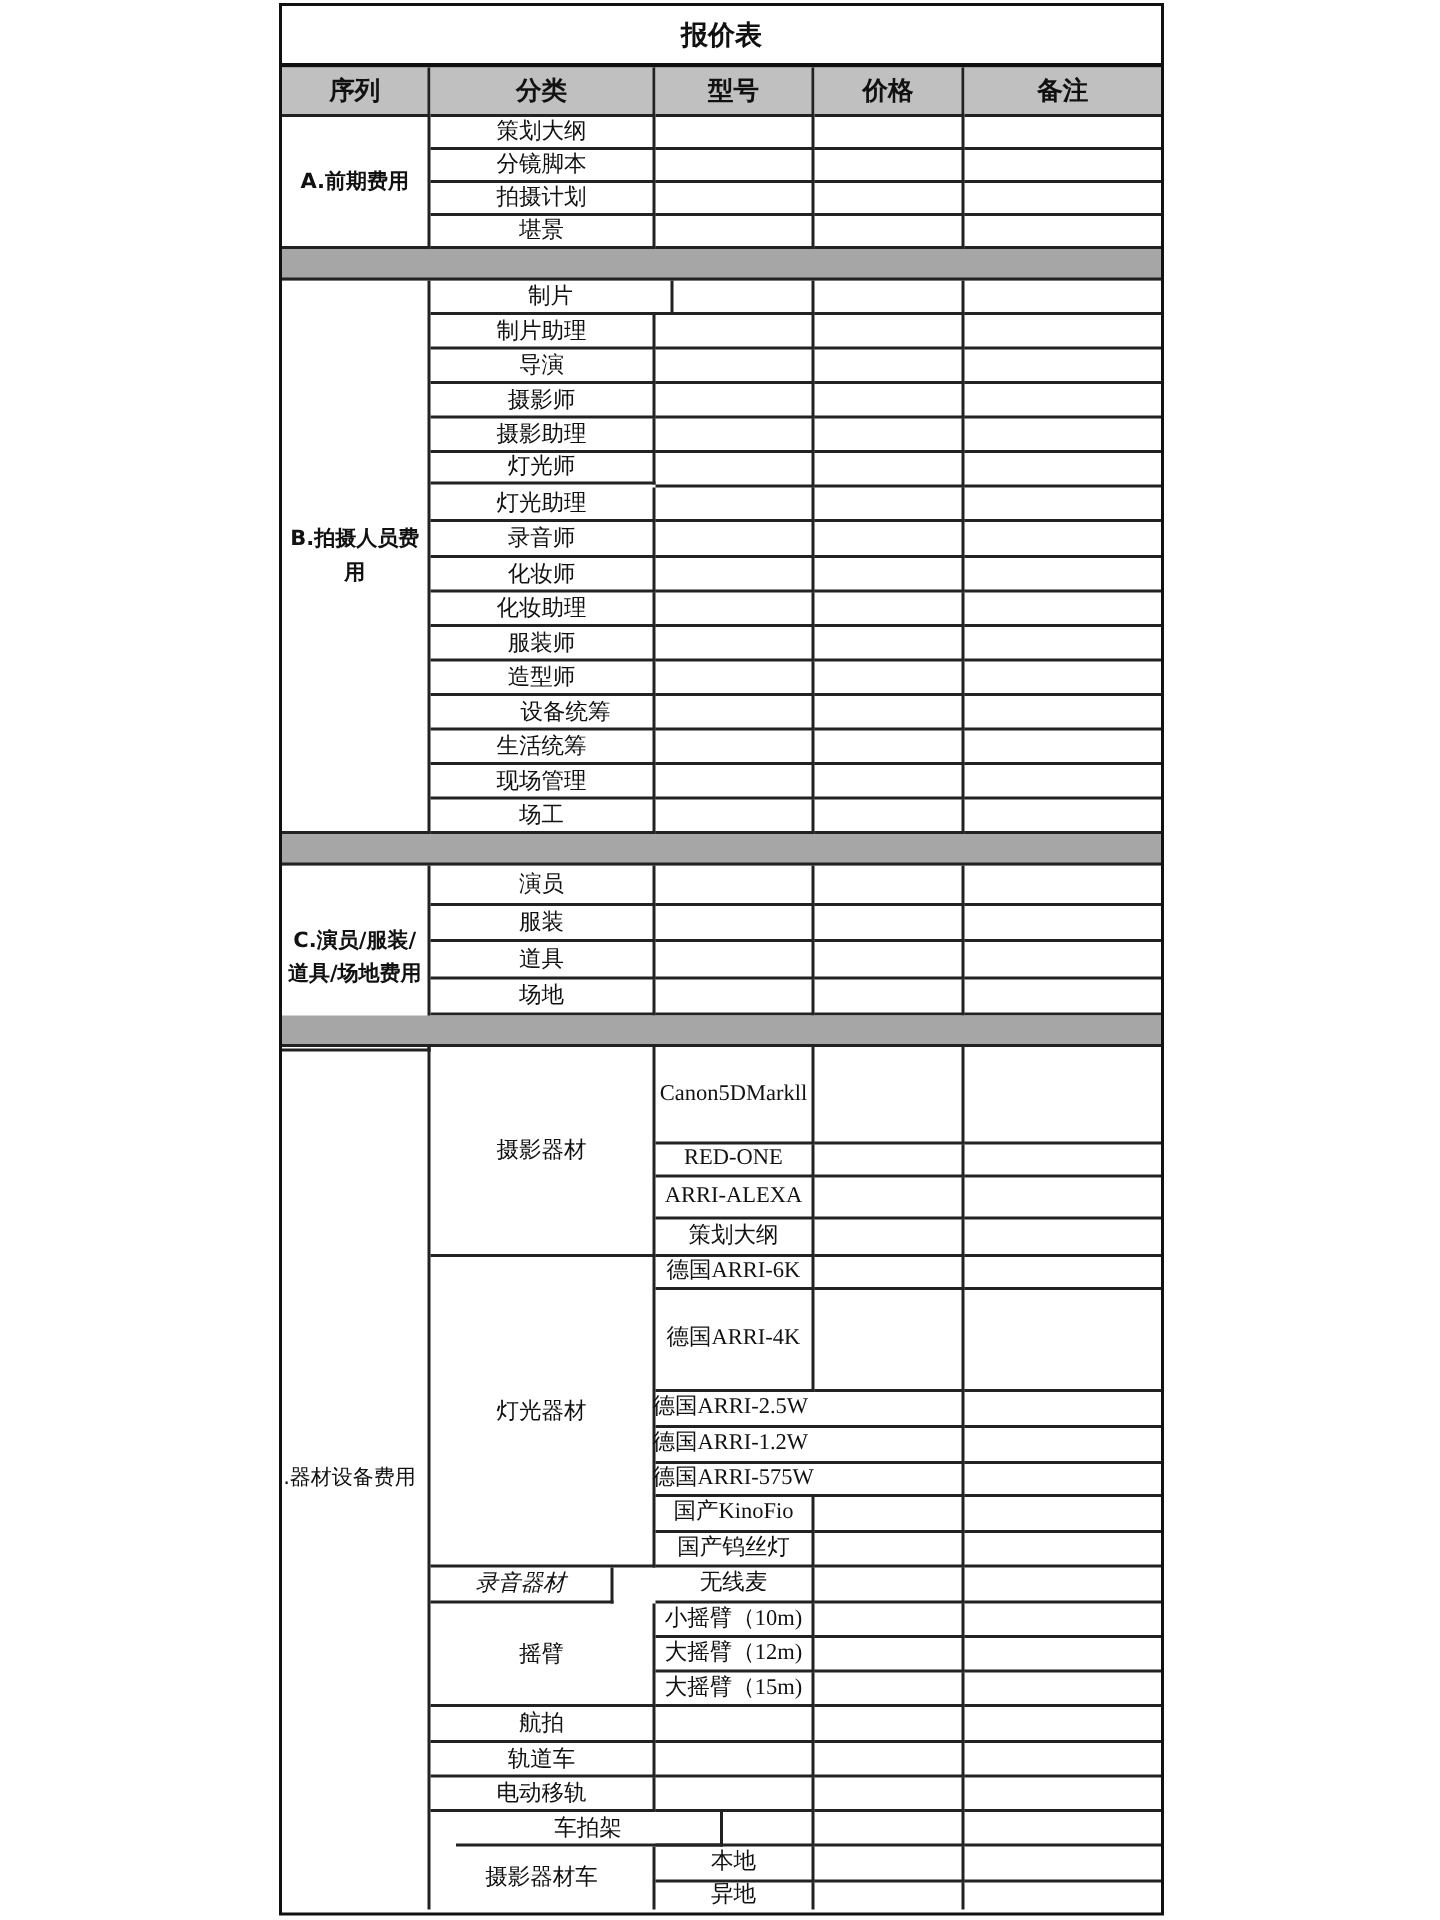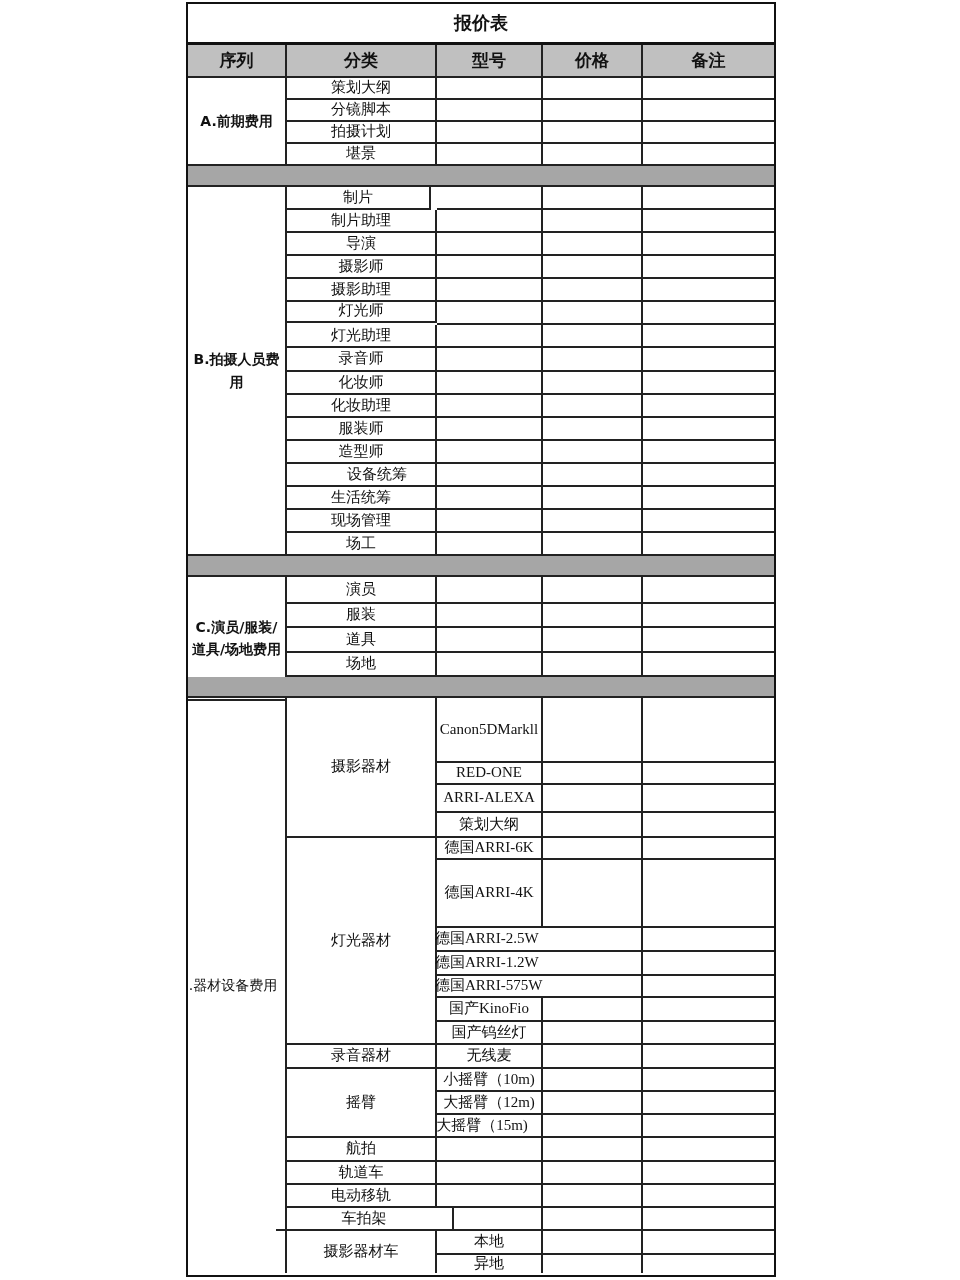--- a/index.html
+++ b/index.html
@@ -63,21 +63,21 @@
       <div class="abs cell " style="left: 99px; width: 150px; top: 140px; height: 22px;">
         <span>堪景</span>
       </div>
       <div class="abs cell " style="left: 249px; width: 106px; top: 140px; height: 22px;"></div>
       <div class="abs cell " style="left: 355px; width: 100px; top: 140px; height: 22px;"></div>
       <div class="abs cell nor" style="left: 455px; width: 131px; top: 140px; height: 22px;"></div>
       <div class="abs band" style="top: 162px; height: 21px;"></div>
       <div class="abs cell sec" style="left: 0px; width: 99px; top: 183px; height: 369px; align-items: center;">
         <span>B.拍摄人员费用</span>
       </div>
-      <div class="abs cell " style="left: 99px; width: 144px; top: 183px; height: 23px;">
+      <div class="abs cell " style="left: 99px; width: 162px; top: 183px; height: 23px;">
         <span>制片</span>
       </div>
       <div class="abs cell " style="left: 249px; width: 106px; top: 183px; height: 23px;"></div>
       <div class="abs cell " style="left: 355px; width: 100px; top: 183px; height: 23px;"></div>
       <div class="abs cell nor" style="left: 455px; width: 131px; top: 183px; height: 23px;"></div>
       <div class="abs cell " style="left: 99px; width: 150px; top: 206px; height: 23px;">
         <span>制片助理</span>
       </div>
       <div class="abs cell " style="left: 249px; width: 106px; top: 206px; height: 23px;"></div>
       <div class="abs cell " style="left: 355px; width: 100px; top: 206px; height: 23px;"></div>
@@ -250,42 +250,42 @@
       <div class="abs cell lat" style="left: 249px; width: 106px; top: 994px; height: 24px;">
         <span>国产KinoFio</span>
       </div>
       <div class="abs cell " style="left: 355px; width: 100px; top: 994px; height: 24px;"></div>
       <div class="abs cell nor" style="left: 455px; width: 131px; top: 994px; height: 24px;"></div>
       <div class="abs cell lat" style="left: 249px; width: 106px; top: 1018px; height: 23px;">
         <span>国产钨丝灯</span>
       </div>
       <div class="abs cell " style="left: 355px; width: 100px; top: 1018px; height: 23px;"></div>
       <div class="abs cell nor" style="left: 455px; width: 131px; top: 1018px; height: 23px;"></div>
-      <div class="abs cell " style="left: 99px; width: 150px; top: 1041px; height: 24px;">
+      <div class="abs cell " style="left: 99px; width: 122px; top: 1041px; height: 24px; font-style: italic;">
         <span>录音器材</span>
       </div>
       <div class="abs cell lat" style="left: 249px; width: 106px; top: 1041px; height: 24px;">
         <span>无线麦</span>
       </div>
       <div class="abs cell " style="left: 355px; width: 100px; top: 1041px; height: 24px;"></div>
       <div class="abs cell nor" style="left: 455px; width: 131px; top: 1041px; height: 24px;"></div>
       <div class="abs cell " style="left: 99px; width: 150px; top: 1065px; height: 69px;">
         <span>摇臂</span>
       </div>
       <div class="abs cell lat" style="left: 249px; width: 106px; top: 1065px; height: 23px;">
         <span>小摇臂（10m)</span>
       </div>
       <div class="abs cell " style="left: 355px; width: 100px; top: 1065px; height: 23px;"></div>
       <div class="abs cell nor" style="left: 455px; width: 131px; top: 1065px; height: 23px;"></div>
       <div class="abs cell lat" style="left: 249px; width: 106px; top: 1088px; height: 23px;">
         <span>大摇臂（12m)</span>
       </div>
       <div class="abs cell " style="left: 355px; width: 100px; top: 1088px; height: 23px;"></div>
       <div class="abs cell nor" style="left: 455px; width: 131px; top: 1088px; height: 23px;"></div>
-      <div class="abs cell lat" style="left: 235px; width: 120px; top: 1111px; height: 23px; justify-content: center;">
+      <div class="abs cell lat" style="left: 249px; width: 106px; top: 1111px; height: 23px; justify-content: center;">
         <span>大摇臂（15m)</span>
       </div>
       <div class="abs cell " style="left: 355px; width: 100px; top: 1111px; height: 23px;"></div>
       <div class="abs cell nor" style="left: 455px; width: 131px; top: 1111px; height: 23px;"></div>
       <div class="abs cell " style="left: 99px; width: 150px; top: 1134px; height: 24px;">
         <span>航拍</span>
       </div>
       <div class="abs cell lat" style="left: 249px; width: 106px; top: 1134px; height: 24px;"></div>
       <div class="abs cell " style="left: 355px; width: 100px; top: 1134px; height: 24px;"></div>
       <div class="abs cell nor" style="left: 455px; width: 131px; top: 1134px; height: 24px;"></div>
@@ -294,21 +294,21 @@
       </div>
       <div class="abs cell lat" style="left: 249px; width: 106px; top: 1158px; height: 23px;"></div>
       <div class="abs cell " style="left: 355px; width: 100px; top: 1158px; height: 23px;"></div>
       <div class="abs cell nor" style="left: 455px; width: 131px; top: 1158px; height: 23px;"></div>
       <div class="abs cell " style="left: 99px; width: 150px; top: 1181px; height: 23px;">
         <span>电动移轨</span>
       </div>
       <div class="abs cell lat" style="left: 249px; width: 106px; top: 1181px; height: 23px;"></div>
       <div class="abs cell " style="left: 355px; width: 100px; top: 1181px; height: 23px;"></div>
       <div class="abs cell nor" style="left: 455px; width: 131px; top: 1181px; height: 23px;"></div>
-      <div class="abs cell " style="left: 88px; width: 178px; top: 1204px; height: 23px;">
+      <div class="abs cell " style="left: 116px; width: 178px; top: 1204px; height: 23px;">
         <span>车拍架</span>
       </div>
       <div class="abs cell lat" style="left: 249px; width: 106px; top: 1204px; height: 23px;"></div>
       <div class="abs cell " style="left: 355px; width: 100px; top: 1204px; height: 23px;"></div>
       <div class="abs cell nor" style="left: 455px; width: 131px; top: 1204px; height: 23px;"></div>
       <div class="abs cell " style="left: 99px; width: 150px; top: 1227px; height: 42px; border-bottom: none;">
         <span>摄影器材车</span>
       </div>
       <div class="abs cell lat" style="left: 249px; width: 106px; top: 1227px; height: 24px;">
         <span>本地</span>

